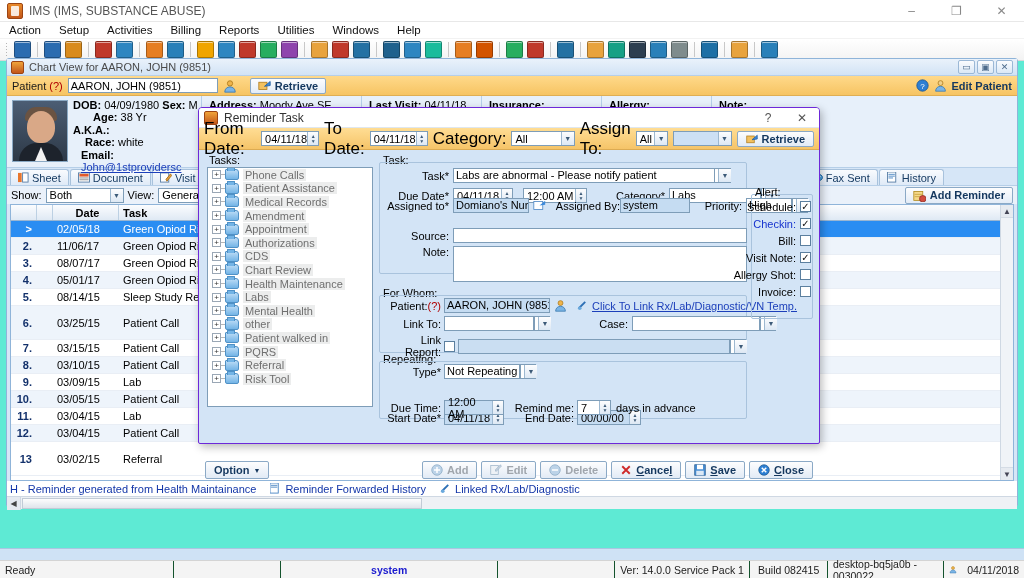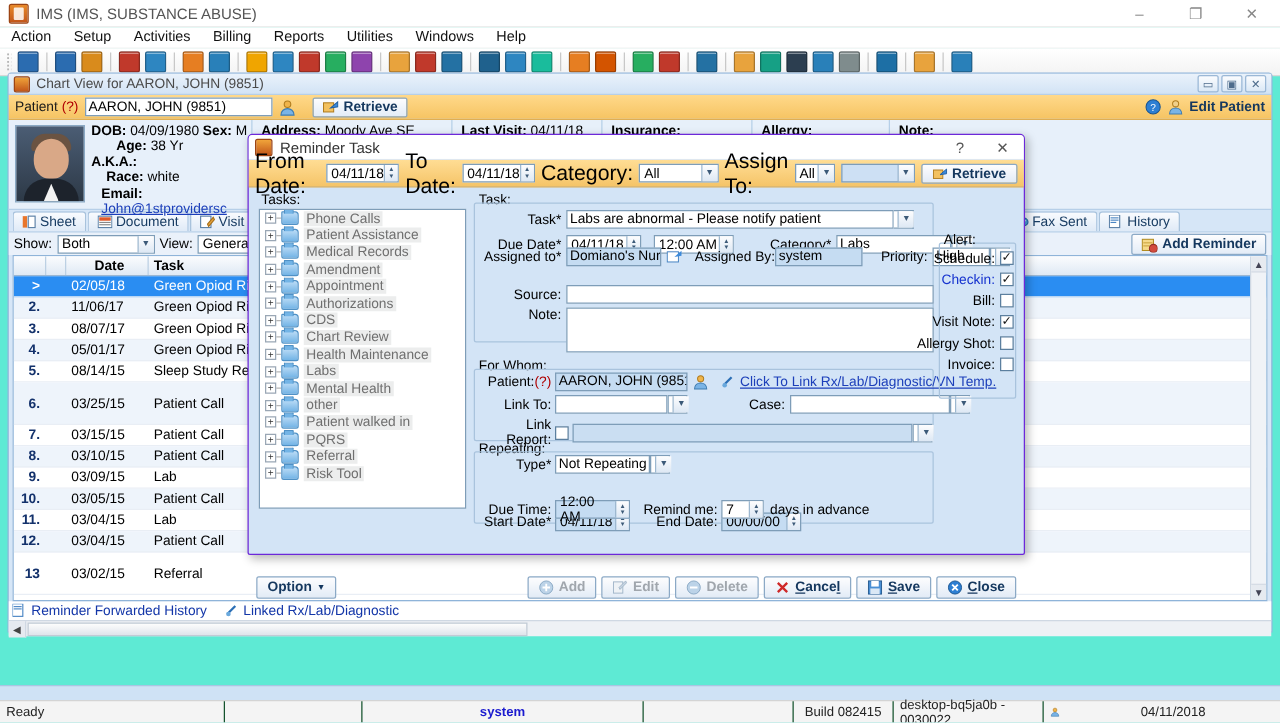--- a/index.html
+++ b/index.html
@@ -616,20 +616,23 @@
         </div>
 
       <div class="vscroll">
         <div class="ab">▲</div>
         <div class="ab bottom">▼</div>
       </div>
     <div style="position: absolute; left: 340px; top: 95px; font-size: 11px; color: rgb(85, 85, 85); line-height: 12px; pointer-events: none;"></div>
       </div>
 
     <div class="gfoot">
+      <div class="it">
+        <span>H -  Reminder generated from Health Maintainance</span>
+      </div>
       <div class="it">
         <svg width="11" height="11" viewBox="0 0 12 12">
             <rect x="0" y="0" width="9" height="11" fill="#fff" stroke="#4b86c4"></rect>
             <rect x="1" y="2" width="7" height="1" fill="#4b86c4"></rect>
             <rect x="1" y="4" width="7" height="1" fill="#4b86c4"></rect>
           </svg>
         <span>Reminder Forwarded History</span>
       </div>
       <div class="it">
         <svg width="11" height="11" viewBox="0 0 12 12">
@@ -1028,20 +1031,21 @@
       </div>
     </div>
   </div>
 
   <div class="bluebar"></div>
   <div class="statusbar">
     <div class="cell" style="width:180px;">Ready</div>
     <div class="cell" style="width:110px;"></div>
     <div class="cell c" style="width:225px;color:#1a1acf;font-weight:bold;">system</div>
     <div class="cell" style="width:120px;"></div>
+    <div class="cell c" style="width:140px;">Ver: 14.0.0 Service Pack 1</div>
     <div class="cell c" style="width:80px;">Build 082415</div>
     <div class="cell c" style="width:120px;">desktop-bq5ja0b - 0030022</div>
     <div class="cell" style="width:18px;border:none;">
       <svg width="11" height="11" viewBox="0 0 16 16">
           <circle cx="8" cy="5" r="3" fill="#f0b44a" stroke="#b07c1e"></circle>
           <path d="M2 15c0-4 3-6 6-6s6 2 6 6z" fill="#7ab4e6" stroke="#3f7cb0"></path>
         </svg>
     </div>
     <div class="cell c" style="flex:1;border:none;">04/11/2018</div>
   </div>

